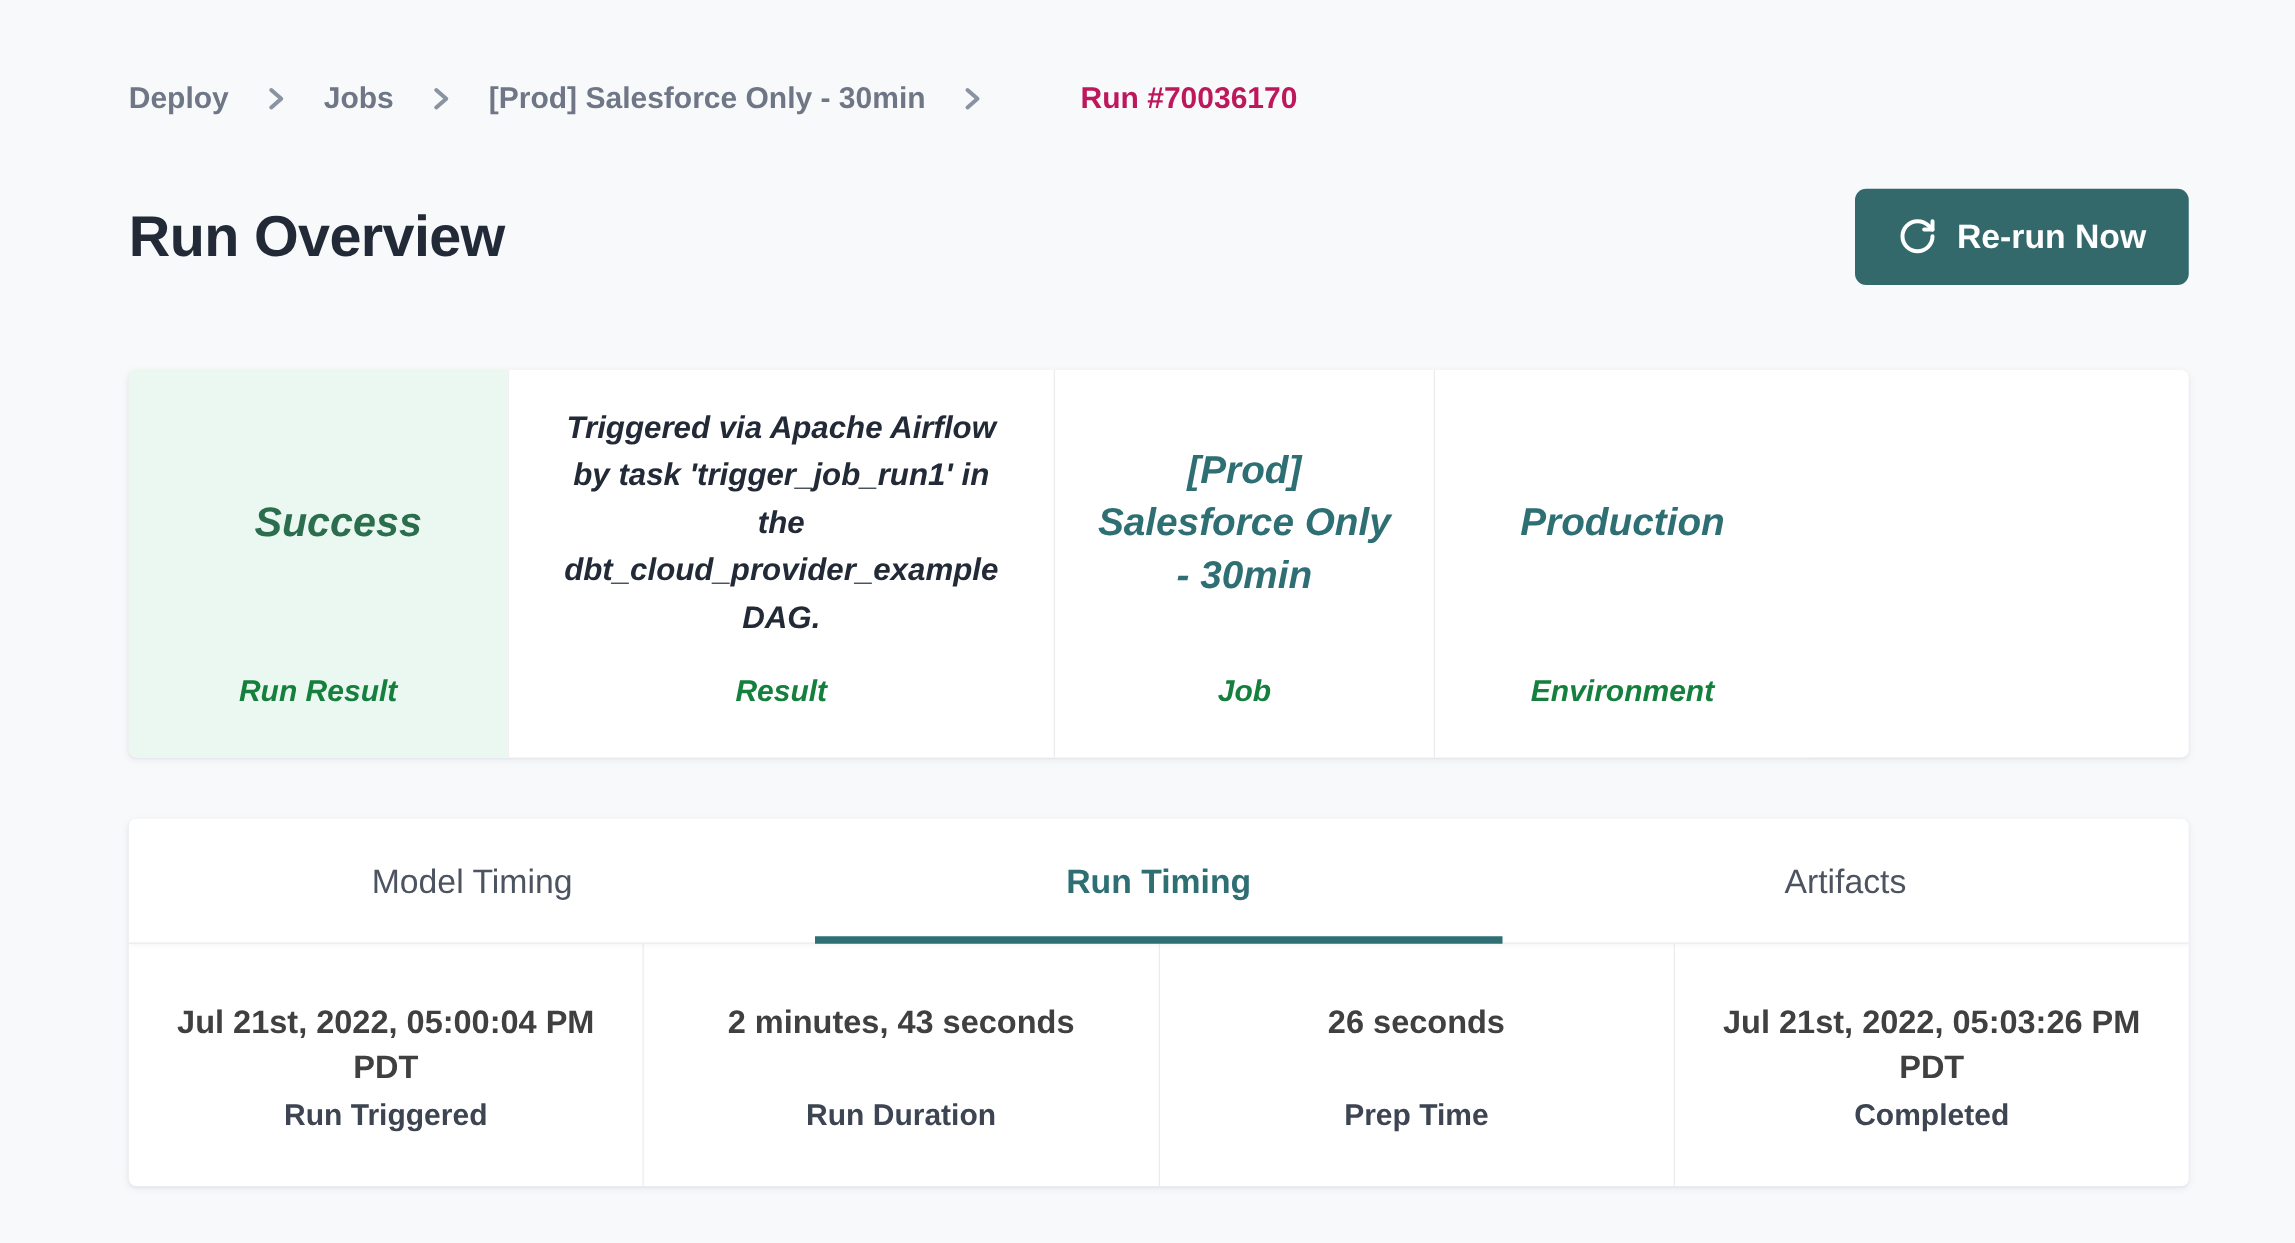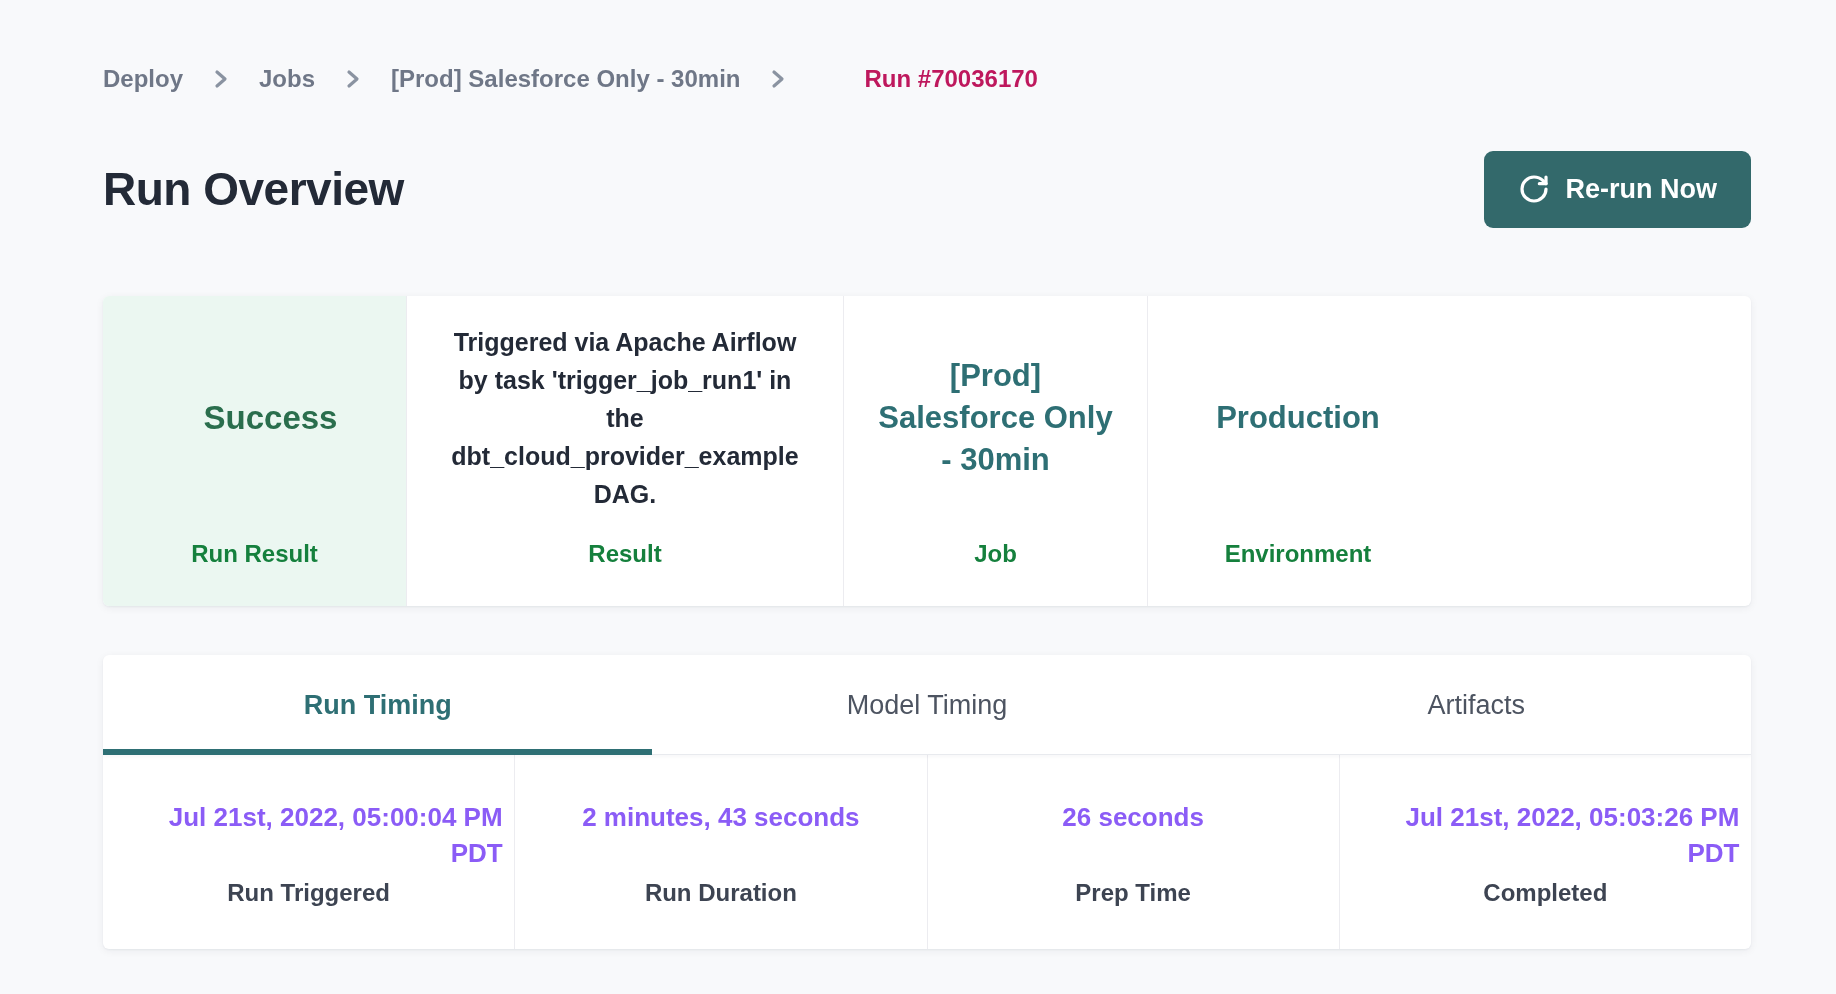--- a/index.html
+++ b/index.html
@@ -31,21 +31,21 @@
   .rerun-btn svg { display: block; }
 
   
   .summary-row {
     margin-top: 62px; display: flex; width: 1648px; height: 310px;
     background: #ffffff; border-radius: 6px; overflow: hidden;
     box-shadow: 0 1px 2px rgba(25,35,55,0.05), 0 2px 8px rgba(25,35,55,0.06);
   }
   .summary-card {
     display: flex; flex-direction: column; align-items: center;
-    border-left: 1px solid #ececf0; background: #ffffff;
+    border-left: 1px solid #ececf0; background: #ffffff; font-style: italic;
   }
   .summary-card:first-child { border-left: none; }
   .summary-card.success-bg { background: #ebf7f1; }
   .card-value-area { flex: 1 1 auto; display: flex; align-items: center; justify-content: center; width: 100%; }
   .card-value { text-align: center; font-weight: 700; }
   .value-success { font-size: 33px; color: #2a6e4d; margin-left: 32px; }
   .value-dark { font-size: 25px; line-height: 38px; color: #232a37; padding: 0 32px; }
   .value-link { font-size: 31px; line-height: 42px; color: #2e6f74; text-decoration: none; cursor: pointer; display: block; padding: 0 26px; }
   .card-label {
     flex: 0 0 auto; height: 28px; margin-bottom: 38px;
@@ -72,21 +72,21 @@
   }
   .timing-grid { display: flex; height: 194px; }
   .timing-cell {
     flex: 1 1 0; border-left: 1px solid #ececf0;
     display: flex; flex-direction: column; align-items: center;
     padding-top: 44px;
   }
   .timing-cell:first-child { border-left: none; }
   .timing-value {
     min-height: 72px; font-size: 26px; font-weight: 700; line-height: 36px;
-    color: #8b5cf6; text-align: right; max-width: 388px;
+    color: #404040; text-align: center; max-width: 388px;
   }
   .timing-label { margin-top: 8px; font-size: 24px; font-weight: 600; color: #3d4452; text-align: center; }
 </style>
 </head>
 <body>
 
 <div class="page">
 
   <nav class="breadcrumb">
     <span class="crumb">Deploy</span>
@@ -145,22 +145,22 @@
     <div class="summary-card w5">
       <div class="card-value-area">
         <a class="card-value value-link">Production</a>
       </div>
       <div class="card-label">Environment</div>
     </div>
   </section>
 
   <section class="timing-panel">
     <div class="tabs-row">
+      <div class="tab">Model Timing</div>
       <div class="tab active">Run Timing</div>
-      <div class="tab">Model Timing</div>
       <div class="tab">Artifacts</div>
     </div>
     <div class="timing-grid">
       <div class="timing-cell">
         <div class="timing-value">Jul 21st, 2022, 05:00:04 PM PDT</div>
         <div class="timing-label">Run Triggered</div>
       </div>
       <div class="timing-cell">
         <div class="timing-value">2 minutes, 43 seconds</div>
         <div class="timing-label">Run Duration</div>

